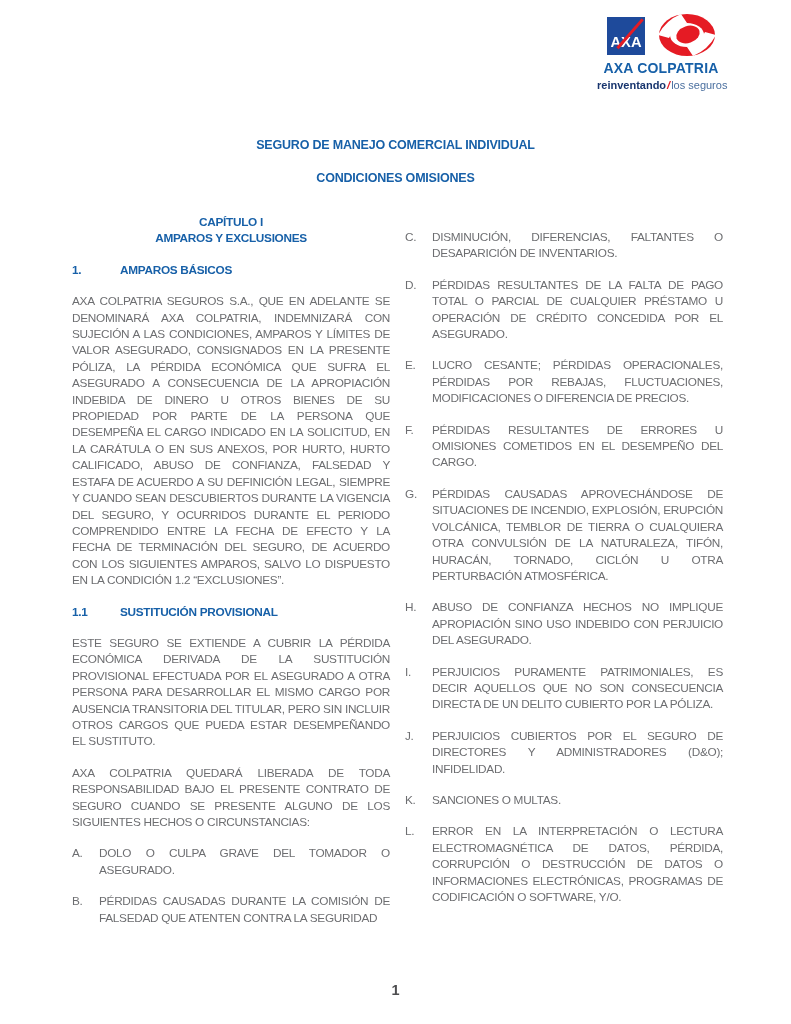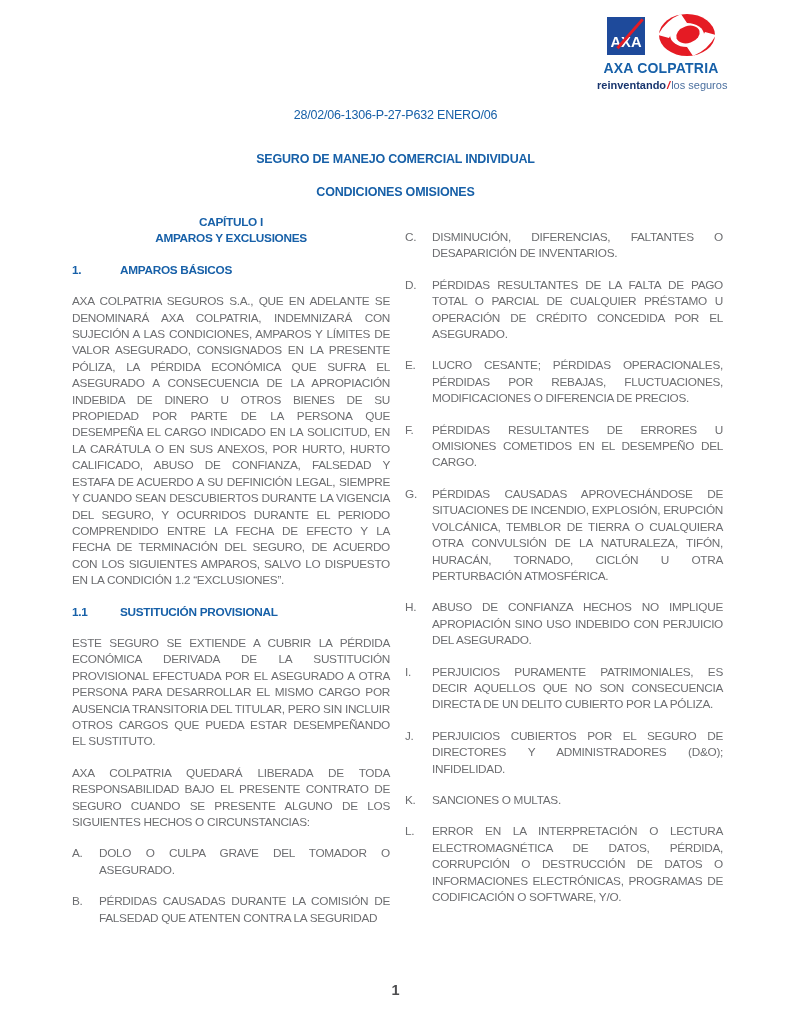--- a/index.html
+++ b/index.html
@@ -68,21 +68,20 @@
           <path d="M 58 22 Q 50 37 35 43 L 29 34 Q 42 30 47 19 Z" fill="#ffffff"></path>
           <ellipse cx="30" cy="21.5" rx="12" ry="8.5" fill="#E51B24" transform="rotate(-18 30 21.5)"></ellipse>
         </svg>
       </span>
     </div>
     <div class="brand-name">AXA COLPATRIA</div>
     <div class="brand-tagline"><span class="tag-bold">reinventando</span><span class="tag-slash">/</span><span class="tag-rest">los seguros</span></div>
   </div>
 
   <div class="doc-header">
-    <div class="doc-code">28/02/06-1306-P-27-P632 ENERO/06</div>
     <div class="doc-title">SEGURO DE MANEJO COMERCIAL INDIVIDUAL</div>
     <div class="doc-subtitle">CONDICIONES OMISIONES</div>
   </div>
 
   <div class="columns">
 
     <div class="col">
       <div class="chapter">
         <div>CAPÍTULO I</div>
         <div>AMPAROS Y EXCLUSIONES</div>

